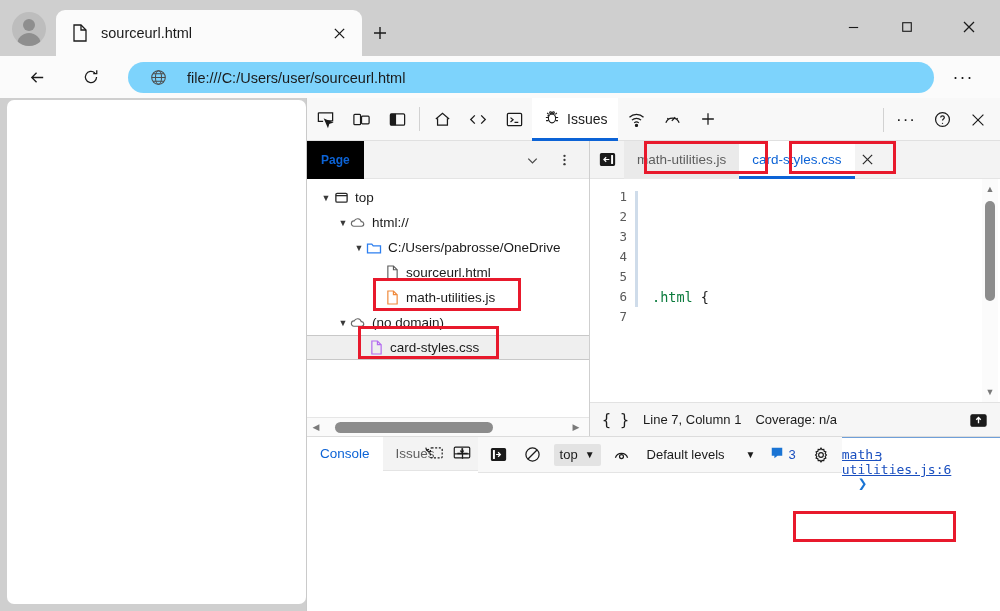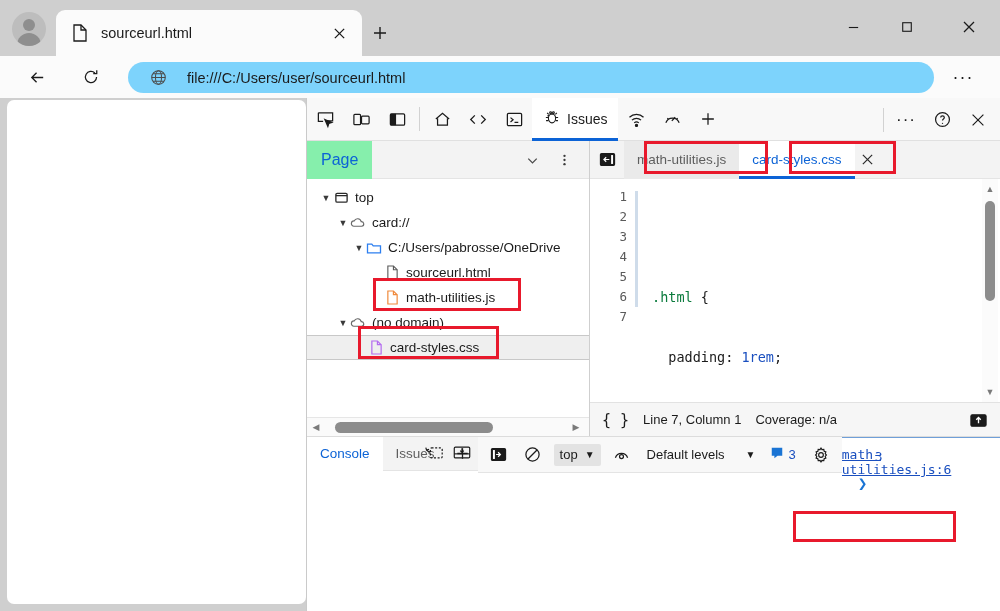--- a/index.html
+++ b/index.html
@@ -102,21 +102,21 @@
   #nav-pane {
     width:283px; flex:none; display:flex; flex-direction:column;
     border-right:1px solid #cfcfcf; background:#ffffff;
   }
   #nav-pane-head {
     height:38px; flex:none; background:#f3f3f3; display:flex; align-items:center; position:relative;
     border-bottom:1px solid #e4e4e4;
   }
   #nav-pane-head .ptab {
     height:38px; padding:0 14px; display:flex; align-items:center;
-    background:#86efac; font-size:16px; color:#0c63d6;
+    background:#000000; font-size:12px; color:#0c63d6;font-weight:bold;
   }
   #nav-head-chevron { position:absolute; right:46px; top:9px; width:22px; height:20px; display:flex; align-items:center; justify-content:center; color:#4a4a4a; }
   #nav-head-kebab { position:absolute; right:14px; top:7px; width:22px; height:24px; display:flex; align-items:center; justify-content:center; color:#3a3a3a; }
 
   #tree { flex:1; overflow:hidden; padding-top:6px; position:relative; font-size:13.5px; color:#1b1b1b; }
   .trow { height:25px; display:flex; align-items:center; white-space:nowrap; position:relative; }
   .trow.selected { background:#efefef; border-top:1px solid #c8c8c8; border-bottom:1px solid #c8c8c8; }
   .tw { display:inline-flex; width:14px; height:14px; align-items:center; justify-content:center; flex:none; color:#3a3a3a; }
   .ticon { width:16px; height:16px; margin-right:6px; flex:none; display:inline-flex; align-items:center; justify-content:center; }
   .tlabel { line-height:1; }
@@ -431,21 +431,21 @@
             <span class="tlabel">top</span>
           </div>
 
           <div class="trow" style="padding-left:29px;">
             <span class="tw" style="font-size:9px;">▼</span>
             <span class="ticon">
               <svg viewBox="0 0 18 14" width="17" height="13" fill="none" stroke="#6a6a6a" stroke-width="1.3">
                   <path d="M4.4 11.2a3 3 0 0 1 .3-6 4.2 4.2 0 0 1 7.9.8 2.6 2.6 0 0 1 .5 5.2z"></path>
                 </svg>
             </span>
-            <span class="tlabel">card://</span>
+            <span class="tlabel">html://</span>
           </div>
 
           <div class="trow" style="padding-left:45px;">
             <span class="tw" style="font-size:9px;">▼</span>
             <span class="ticon">
               <svg viewBox="0 0 16 14" width="16" height="14" fill="none" stroke="#2d7ff0" stroke-width="1.3">
                   <path d="M1.5 11.8V3.2h4.3l1.4 1.7h7.3v6.9z"></path>
                 </svg>
             </span>
             <span class="tlabel">C:/Users/pabrosse/OneDrive</span>
@@ -528,21 +528,20 @@
             <div>3</div>
             <div>4</div>
             <div>5</div>
             <div>6</div>
             <div>7</div>
           </div>
           <div id="fold-rail"></div>
           <div id="code">
             <div>&nbsp;</div>
             <div><span class="tok-sel">.html</span> {</div>
-            <div>  padding: <span class="tok-val">1rem</span>;</div>
             
             
             
             
           </div>
           <div id="code-vscroll">
             <span class="sarrow" style="top:2px;">▲</span>
             <div id="code-vthumb"></div>
             <span class="sarrow" style="bottom:2px;">▼</span>
           </div>

